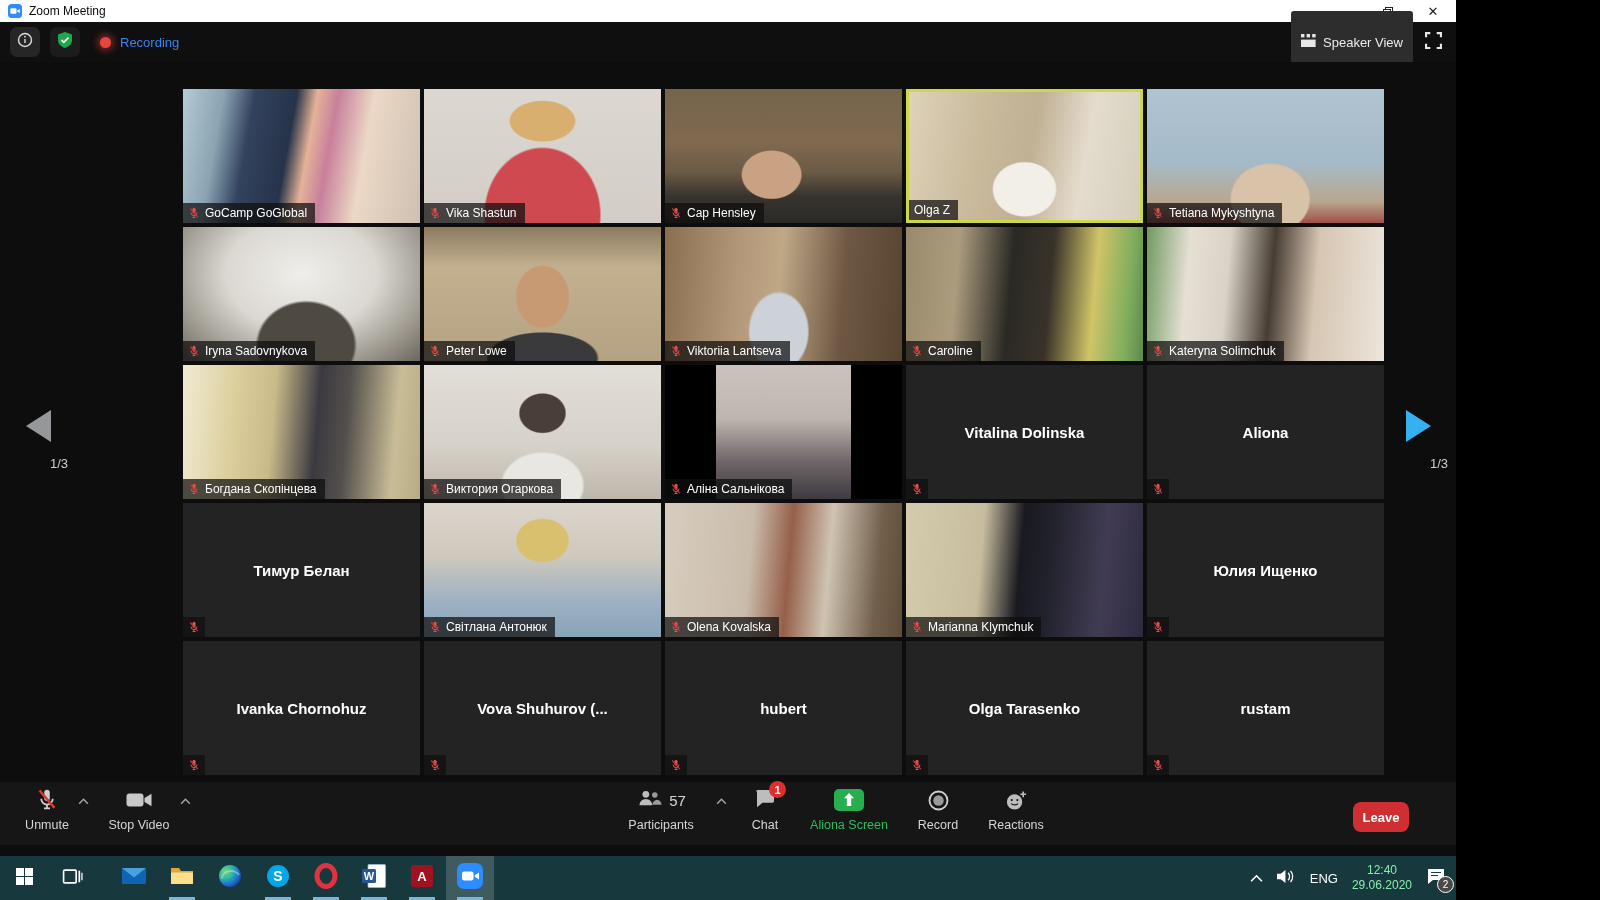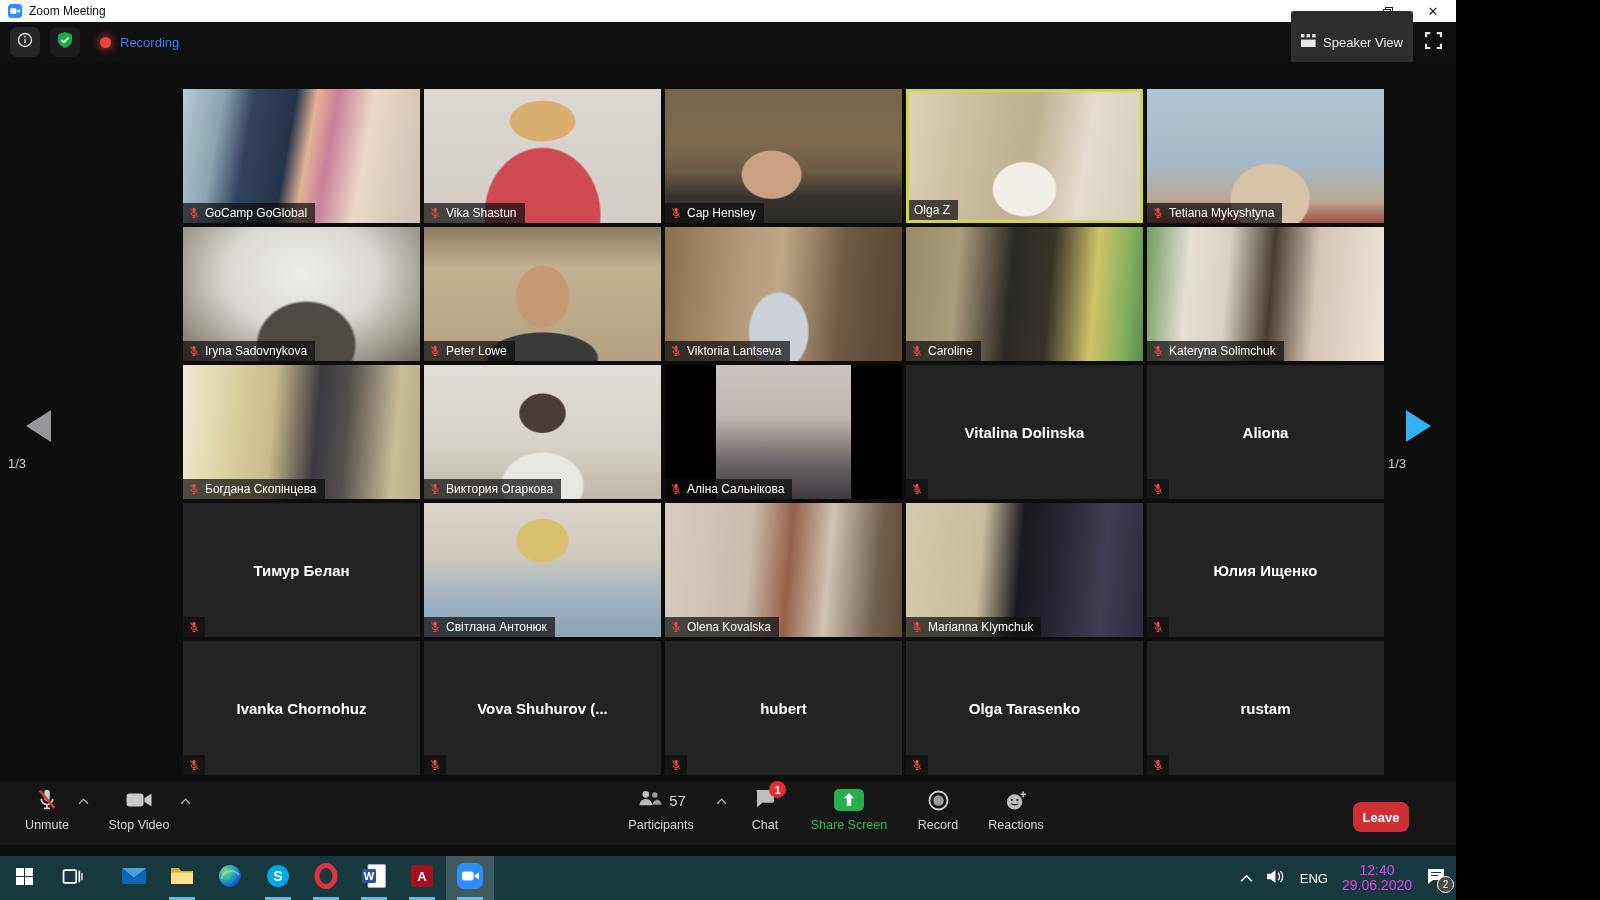--- a/index.html
+++ b/index.html
@@ -59,21 +59,21 @@
   .t8 .tile-video{background:linear-gradient(95deg,#9a8a6c 0%,#ab9c7e 22%,#2b2925 44%,#383229 60%,#d0c468 78%,#7fae5e 92%,#5e8a4a 100%);}
   .t9 .tile-video{background:linear-gradient(95deg,#6f9a60 0%,#e6e0d4 18%,#d9d2c6 34%,#473d33 52%,#d6c5b2 70%,#ece6dc 100%);}
   .t10 .tile-video{background:linear-gradient(95deg,#f0ead4 0%,#dccf9c 22%,#c9ba8a 38%,#3b3940 56%,#54504c 68%,#c9bd98 88%,#b8ab84 100%);}
   .t11 .tile-video{background:radial-gradient(ellipse 40px 34px at 50% 36%,#4a3f38 56%,rgba(74,63,56,0) 60%),radial-gradient(ellipse 72px 58px at 50% 90%,#e9e7e2 55%,rgba(233,231,226,0) 59%),linear-gradient(180deg,#e2ded8 0%,#d6d1c9 60%,#bdb6ab 100%);}
   .t12 .tile-video{background:linear-gradient(180deg,#cbc4be 0%,#beb6ae 40%,#6e6668 72%,#3f3a42 100%);}
   .t16 .tile-video{background:radial-gradient(ellipse 46px 38px at 50% 28%,#d9c06e 55%,rgba(217,192,110,0) 59%),linear-gradient(180deg,#dcd5cb 0%,#cfc8bd 40%,#9db1c3 74%,#8aa3b8 100%);}
   .t17 .tile-video{background:linear-gradient(95deg,#d7cdbe 0%,#cabcab 36%,#95604a 52%,#cfc3b2 68%,#72604c 88%,#5e4c3a 100%);}
   .t18 .tile-video{background:linear-gradient(95deg,#d4cbae 0%,#c7bd9e 32%,#191920 48%,#22222c 60%,#413c54 82%,#2e2a3e 100%);}
 
   
-  .page-left, .page-right { position:absolute; width:60px; text-align:left; top:348px; }
+  .page-left, .page-right { position:absolute; width:60px; text-align:right; top:348px; }
   .page-left { left:8px; } .page-right { right:8px; }
   .tri-left { margin:0 auto; width:0; height:0; border-top:16px solid transparent; border-bottom:16px solid transparent; border-right:25px solid #95979a; }
   .tri-right { margin:0 auto; width:0; height:0; border-top:16px solid transparent; border-bottom:16px solid transparent; border-left:25px solid #35b1f2; }
   .page-num { margin-top:14px; color:#cfcfcf; font-size:13px; }
 
   
   .bottombar { position:absolute; top:782px; left:0; right:0; height:63px; background:#161616; }
   .zb-btn { position:absolute; top:6px; display:flex; flex-direction:column; align-items:center; gap:6px; color:#d6d6d6; font-size:12.5px; }
   .zb-ico { height:24px; display:flex; align-items:center; justify-content:center; gap:7px; }
   .count { font-size:15px; color:#d6d6d6; }
@@ -91,21 +91,21 @@
   .tk-btn { width:48px; display:flex; align-items:center; justify-content:center; }
   .tk-search { width:333px; background:#f1f1f1; border:1px solid #2e2e2e; display:flex; align-items:center; gap:10px; padding-left:12px; }
   .tk-search input { border:none; outline:none; background:transparent; font-size:14.5px; color:#1f1f1f; width:270px; font-family:"Liberation Sans",sans-serif; }
   .tk-search input::placeholder { color:#1f1f1f; opacity:1; }
   .tk-app { position:relative; width:48px; display:flex; align-items:center; justify-content:center; }
   .tk-app .indicator { position:absolute; bottom:0; left:11px; width:26px; height:3px; background:#79b7d9; }
   .tk-app.active { background:rgba(255,255,255,.18); }
   .tk-spacer { flex:1; }
   .tray { display:flex; align-items:center; gap:14px; padding-right:10px; }
   .tray-lang { color:#fff; font-size:13px; }
-  .tray-clock { color:#d946ef; font-size:14px; line-height:15px; text-align:center; }
+  .tray-clock { color:#86efac; font-size:12px; line-height:15px; text-align:center; }
   .tray-notif { position:relative; display:flex; align-items:center; }
   .notif-badge { position:absolute; right:-8px; bottom:-4px; width:17px; height:17px; border-radius:50%; background:#4a4a4a;
                  border:1.5px solid #fff; color:#fff; font-size:10px; display:flex; align-items:center; justify-content:center; }
 </style>
 </head>
 <body>
 
 <div class="stage">
 
   <div class="titlebar">
@@ -628,21 +628,21 @@
     </div>
 
     <div class="zb-btn share-label" style="left:800px;width:98px;">
       <span class="zb-ico">
         <span class="share-ico">
           <svg width="12" height="14" viewBox="0 0 12 14">
               <path d="M6 0l5 5.2H8.2V13H3.8V5.2H1z" fill="#fff"></path>
             </svg>
         </span>
       </span>
-      <span>Share Screen</span>
+      <span>Aliona Screen</span>
     </div>
 
     <div class="zb-btn" style="left:913px;width:50px;">
       <span class="zb-ico">
         <svg width="23" height="23" viewBox="0 0 22 22">
             <circle cx="11" cy="11" r="8.6" fill="none" stroke="#cfcfcf" stroke-width="1.8"></circle>
             <circle cx="11" cy="11" r="5" fill="#9a9a9a"></circle>
           </svg>
       </span>
       <span>Record</span>

